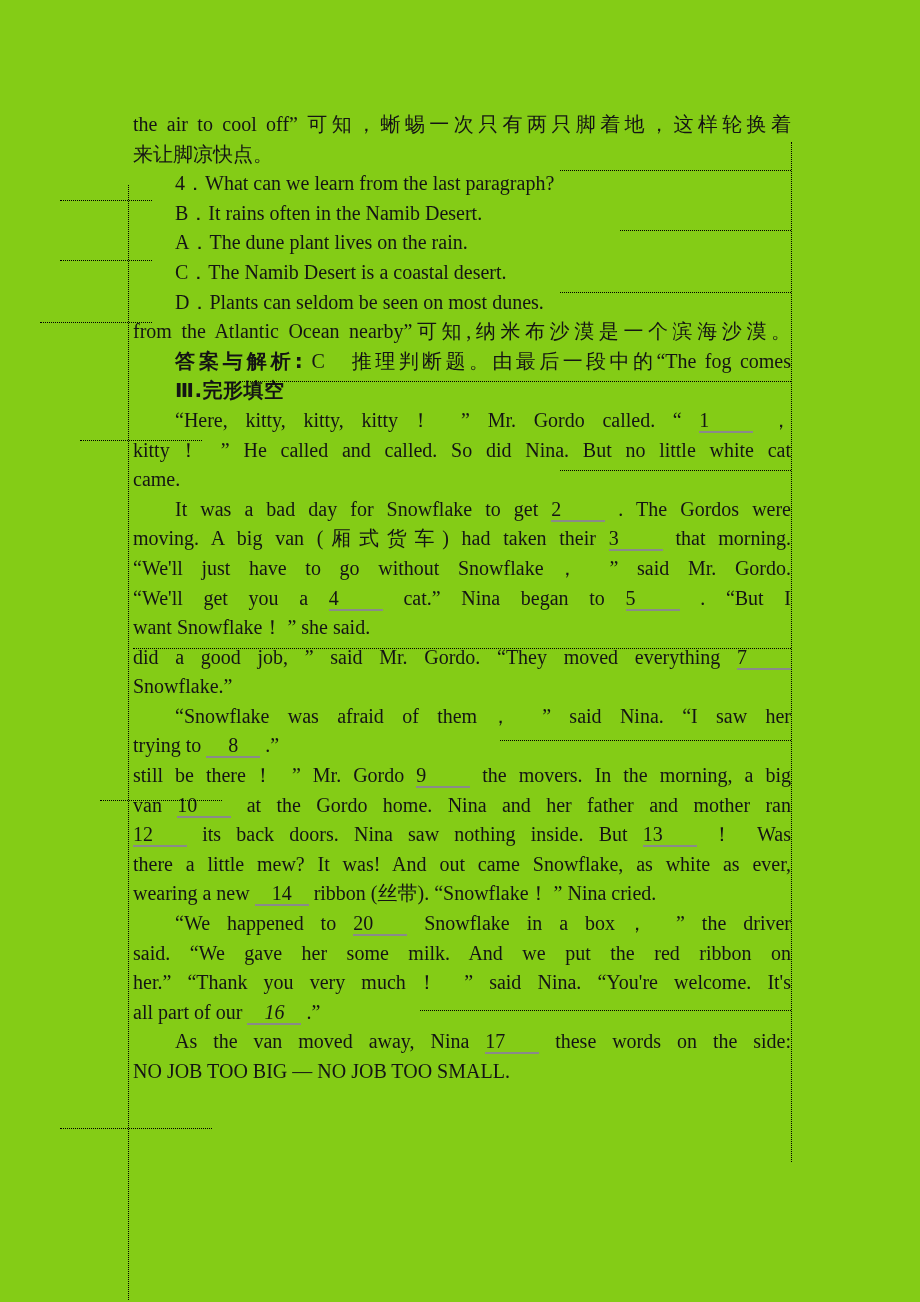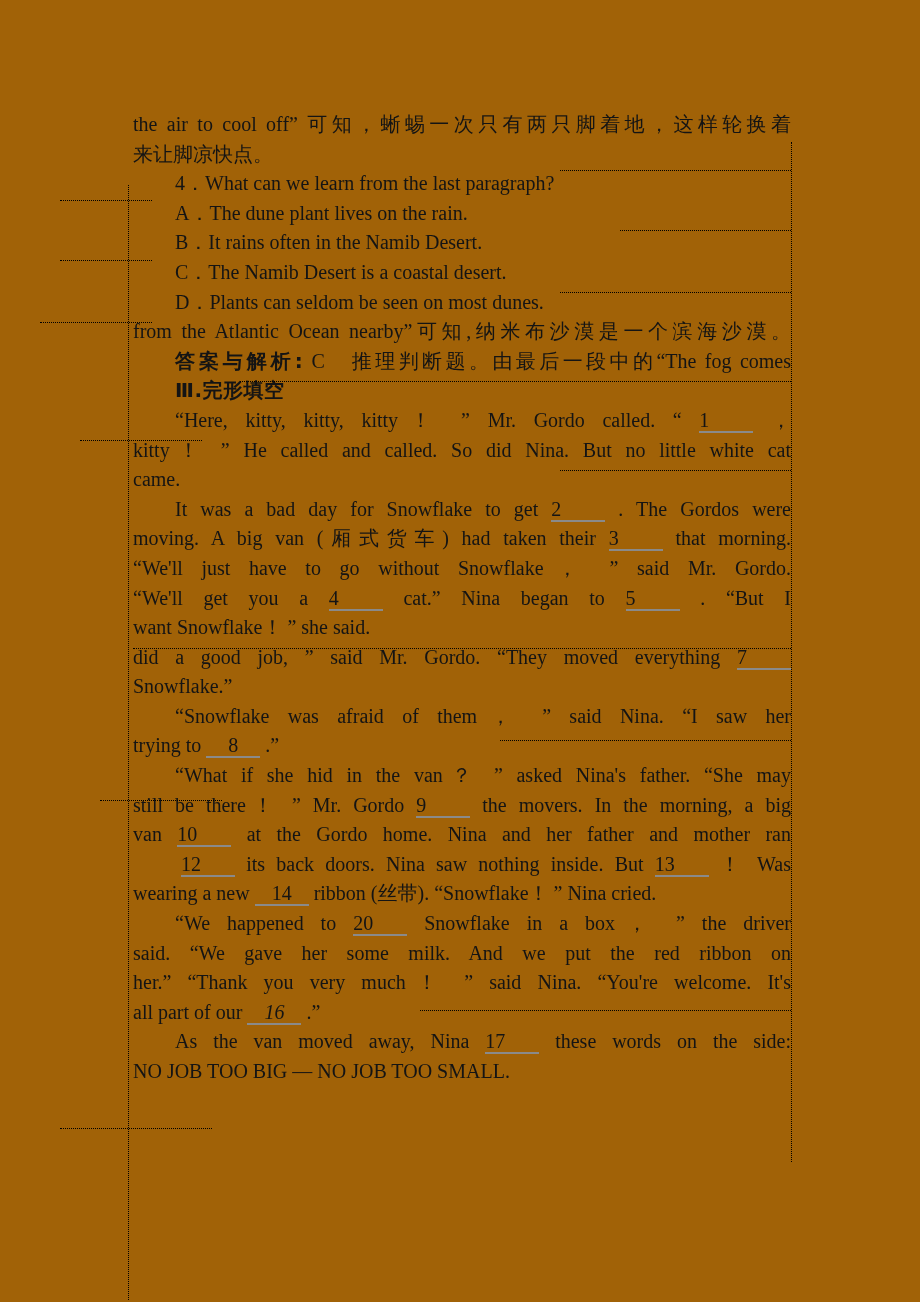--- a/index.html
+++ b/index.html
@@ -4,21 +4,21 @@
 <style>
   html, body {
     margin: 0;
     padding: 0;
     background: #ffffff;
   }
   .page {
     position: relative;
     width: 920px;
     height: 1302px;
-    background: #a16207;
+    background: #84cc16;
     overflow: hidden;
     font-family: "Liberation Serif", "DejaVu Serif", serif;
   }
   .content {
     position: absolute;
     left: 133px;
     top: 110px;
     width: 658px;
   }
   .line {
@@ -62,43 +62,43 @@
   .art-p { border-color: #f7d9e8; }
 </style>
 </head>
 <body>
 
 <div class="page">
   <div class="content" style="color: rgb(20, 20, 20);">
       <div class="line just"><span class="seg-plain">the air to cool off” 可知，蜥蜴一次只有两只脚着地，这样轮换着</span></div>
       <div class="line"><span class="seg-plain">来让脚凉快点。</span></div>
       <div class="line indent"><span class="seg-plain">4．What can we learn from the last paragraph?</span></div>
+      <div class="line indent"><span class="seg-plain">B．It rains often in the Namib Desert.</span></div>
       <div class="line indent"><span class="seg-plain">A．The dune plant lives on the rain.</span></div>
-      <div class="line indent"><span class="seg-plain">B．It rains often in the Namib Desert.</span></div>
       <div class="line indent"><span class="seg-plain">C．The Namib Desert is a coastal desert.</span></div>
       <div class="line indent"><span class="seg-plain">D．Plants can seldom be seen on most dunes.</span></div>
       <div class="line just"><span class="seg-plain">from the Atlantic Ocean nearby”可知,纳米布沙漠是一个滨海沙漠。</span></div>
       <div class="line indent just"><span class="seg-bold">答案与解析:</span><span class="seg-plain"> C　推理判断题。由最后一段中的“The fog comes</span></div>
       <div class="line indent"><span class="seg-bold">Ⅲ.完形填空</span></div>
       <div class="line indent just"><span class="seg-plain">“Here, kitty, kitty, kitty！ ” Mr. Gordo called. “ </span><span class="blank" style="border-bottom-color: rgb(138, 138, 138);">1</span><span class="seg-plain"> ，</span></div>
       <div class="line just"><span class="seg-plain">kitty！ ” He called and called. So did Nina. But no little white cat</span></div>
       <div class="line"><span class="seg-plain">came.</span></div>
       <div class="line indent just"><span class="seg-plain">It was a bad day for Snowflake to get </span><span class="blank" style="border-bottom-color: rgb(138, 138, 138);">2</span><span class="seg-plain"> . The Gordos were</span></div>
       <div class="line just"><span class="seg-plain">moving. A big van (厢式货车) had taken their </span><span class="blank" style="border-bottom-color: rgb(138, 138, 138);">3</span><span class="seg-plain"> that morning.</span></div>
       <div class="line just"><span class="seg-plain">“We'll just have to go without Snowflake， ” said Mr. Gordo.</span></div>
       <div class="line just"><span class="seg-plain">“We'll get you a </span><span class="blank" style="border-bottom-color: rgb(138, 138, 138);">4</span><span class="seg-plain"> cat.” Nina began to </span><span class="blank" style="border-bottom-color: rgb(138, 138, 138);">5</span><span class="seg-plain"> . “But I</span></div>
       <div class="line"><span class="seg-plain">want Snowflake！ ” she said.</span></div>
       <div class="line just"><span class="seg-plain">did a good job, ” said Mr. Gordo. “They moved everything </span><span class="blank" style="border-bottom-color: rgb(138, 138, 138);">7</span></div>
       <div class="line"><span class="seg-plain">Snowflake.”</span></div>
       <div class="line indent just"><span class="seg-plain">“Snowflake was afraid of them， ” said Nina. “I saw her</span></div>
       <div class="line"><span class="seg-plain">trying to </span><span class="blank" style="border-bottom-color: rgb(138, 138, 138);">8</span><span class="seg-plain"> .”</span></div>
-      <div class="line indent just"><span class="seg-plain">“What if she hid in the van？ ” asked Nina's father. “She may</span></div>
       <div class="line just"><span class="seg-plain">still be there！ ” Mr. Gordo </span><span class="blank" style="border-bottom-color: rgb(138, 138, 138);">9</span><span class="seg-plain"> the movers. In the morning, a big</span></div>
       <div class="line just"><span class="seg-plain">van </span><span class="blank" style="border-bottom-color: rgb(138, 138, 138);">10</span><span class="seg-plain"> at the Gordo home. Nina and her father and mother ran</span></div>
-      <div class="line just"><span class="blank" style="border-bottom-color: rgb(138, 138, 138); margin-left: 48px;">12</span><span class="seg-plain"> its back doors. Nina saw nothing inside. But </span><span class="blank" style="border-bottom-color: rgb(138, 138, 138);">13</span><span class="seg-plain"> ！ Was</span></div>
+      <div class="line just"><span class="blank" style="border-bottom-color: rgb(138, 138, 138);">12</span><span class="seg-plain"> its back doors. Nina saw nothing inside. But </span><span class="blank" style="border-bottom-color: rgb(138, 138, 138);">13</span><span class="seg-plain"> ！ Was</span></div>
+      <div class="line just"><span class="seg-plain">there a little mew? It was! And out came Snowflake, as white as ever,</span></div>
       <div class="line"><span class="seg-plain">wearing a new </span><span class="blank" style="border-bottom-color: rgb(138, 138, 138);">14</span><span class="seg-plain"> ribbon (丝带). “Snowflake！ ” Nina cried.</span></div>
       <div class="line indent just"><span class="seg-plain">“We happened to </span><span class="blank" style="border-bottom-color: rgb(138, 138, 138);">20</span><span class="seg-plain"> Snowflake in a box， ” the driver</span></div>
       <div class="line just"><span class="seg-plain">said. “We gave her some milk. And we put the red ribbon on</span></div>
       <div class="line just"><span class="seg-plain">her.” “Thank you very much！ ” said Nina. “You're welcome. It's</span></div>
       <div class="line"><span class="seg-plain">all part of our </span><span class="blank" style="border-bottom-color: rgb(138, 138, 138); font-style: italic;">16</span><span class="seg-plain"> .”</span></div>
       <div class="line indent just"><span class="seg-plain">As the van moved away, Nina </span><span class="blank" style="border-bottom-color: rgb(138, 138, 138);">17</span><span class="seg-plain"> these words on the side:</span></div>
       <div class="line"><span class="seg-plain">NO JOB TOO BIG — NO JOB TOO SMALL.</span></div>
     </div>
 <div class="artifact v art-g" style="left: 128px; top: 185px; height: 1115px;"></div>
     <div class="artifact v art-p" style="left: 791px; top: 142px; height: 1020px;"></div>

